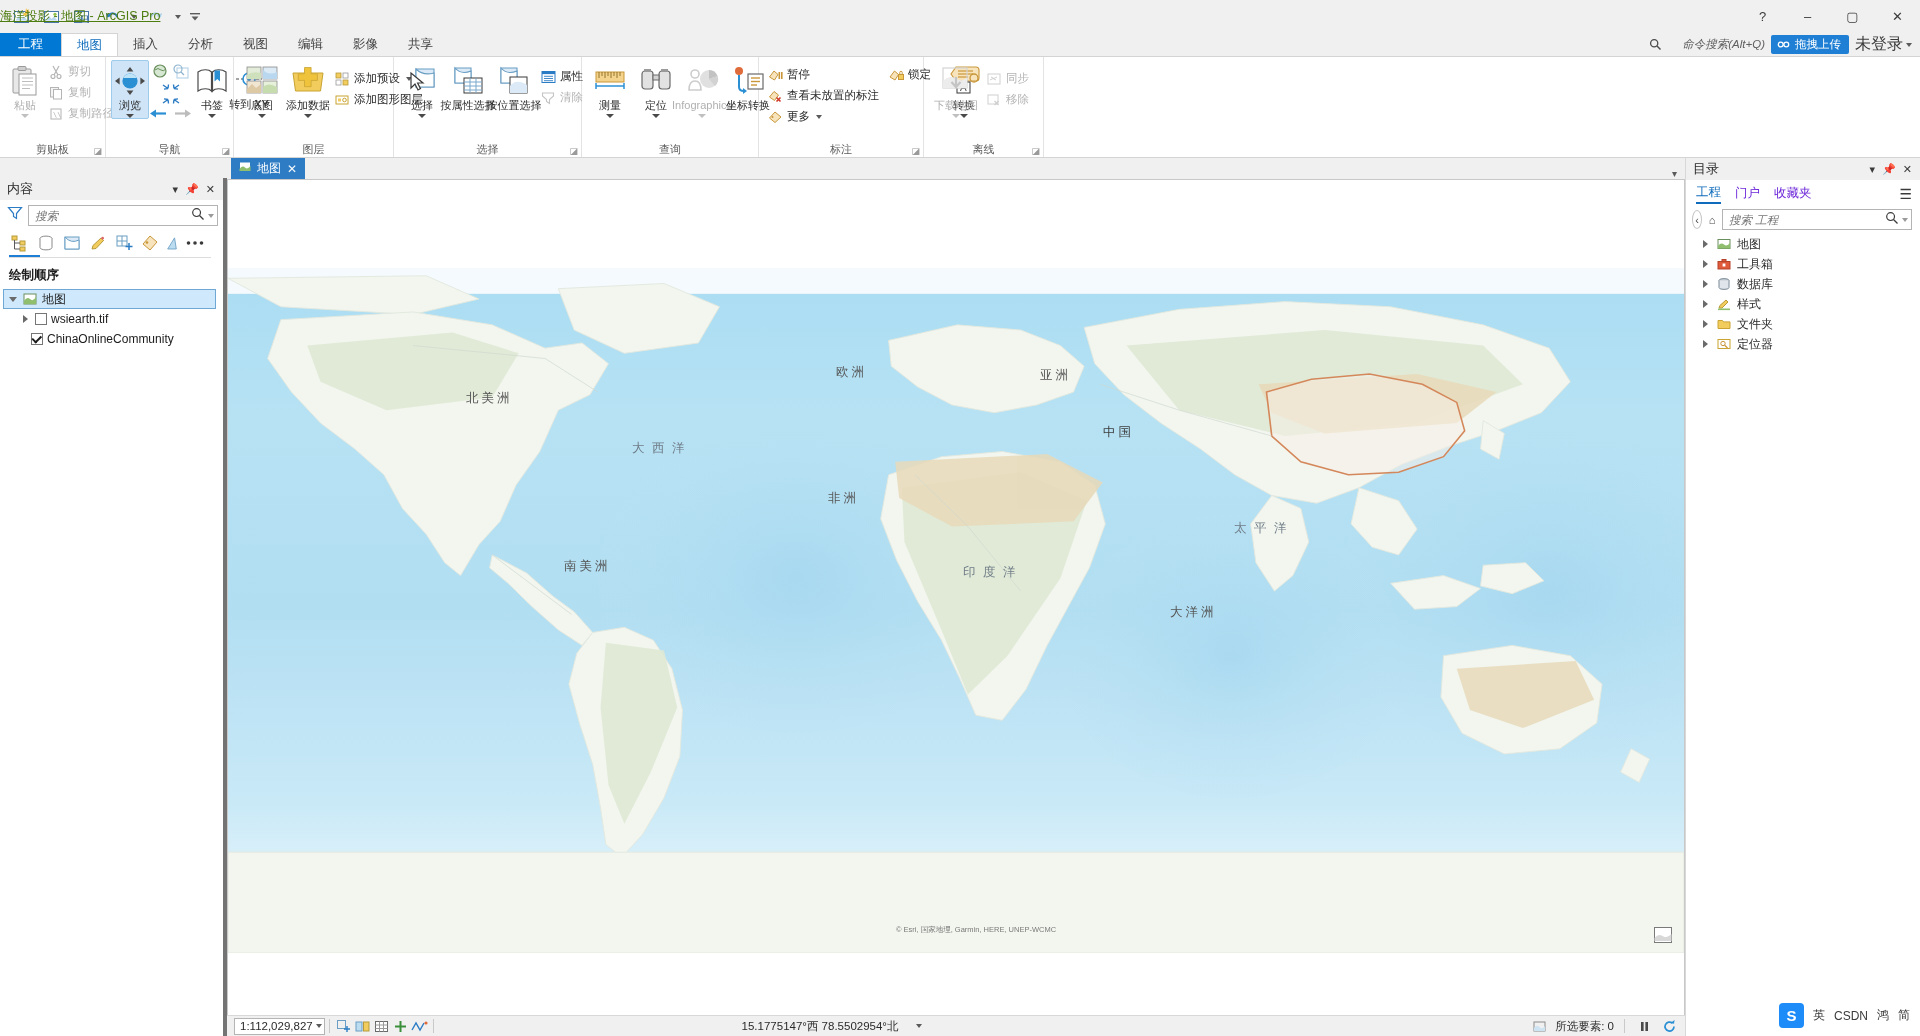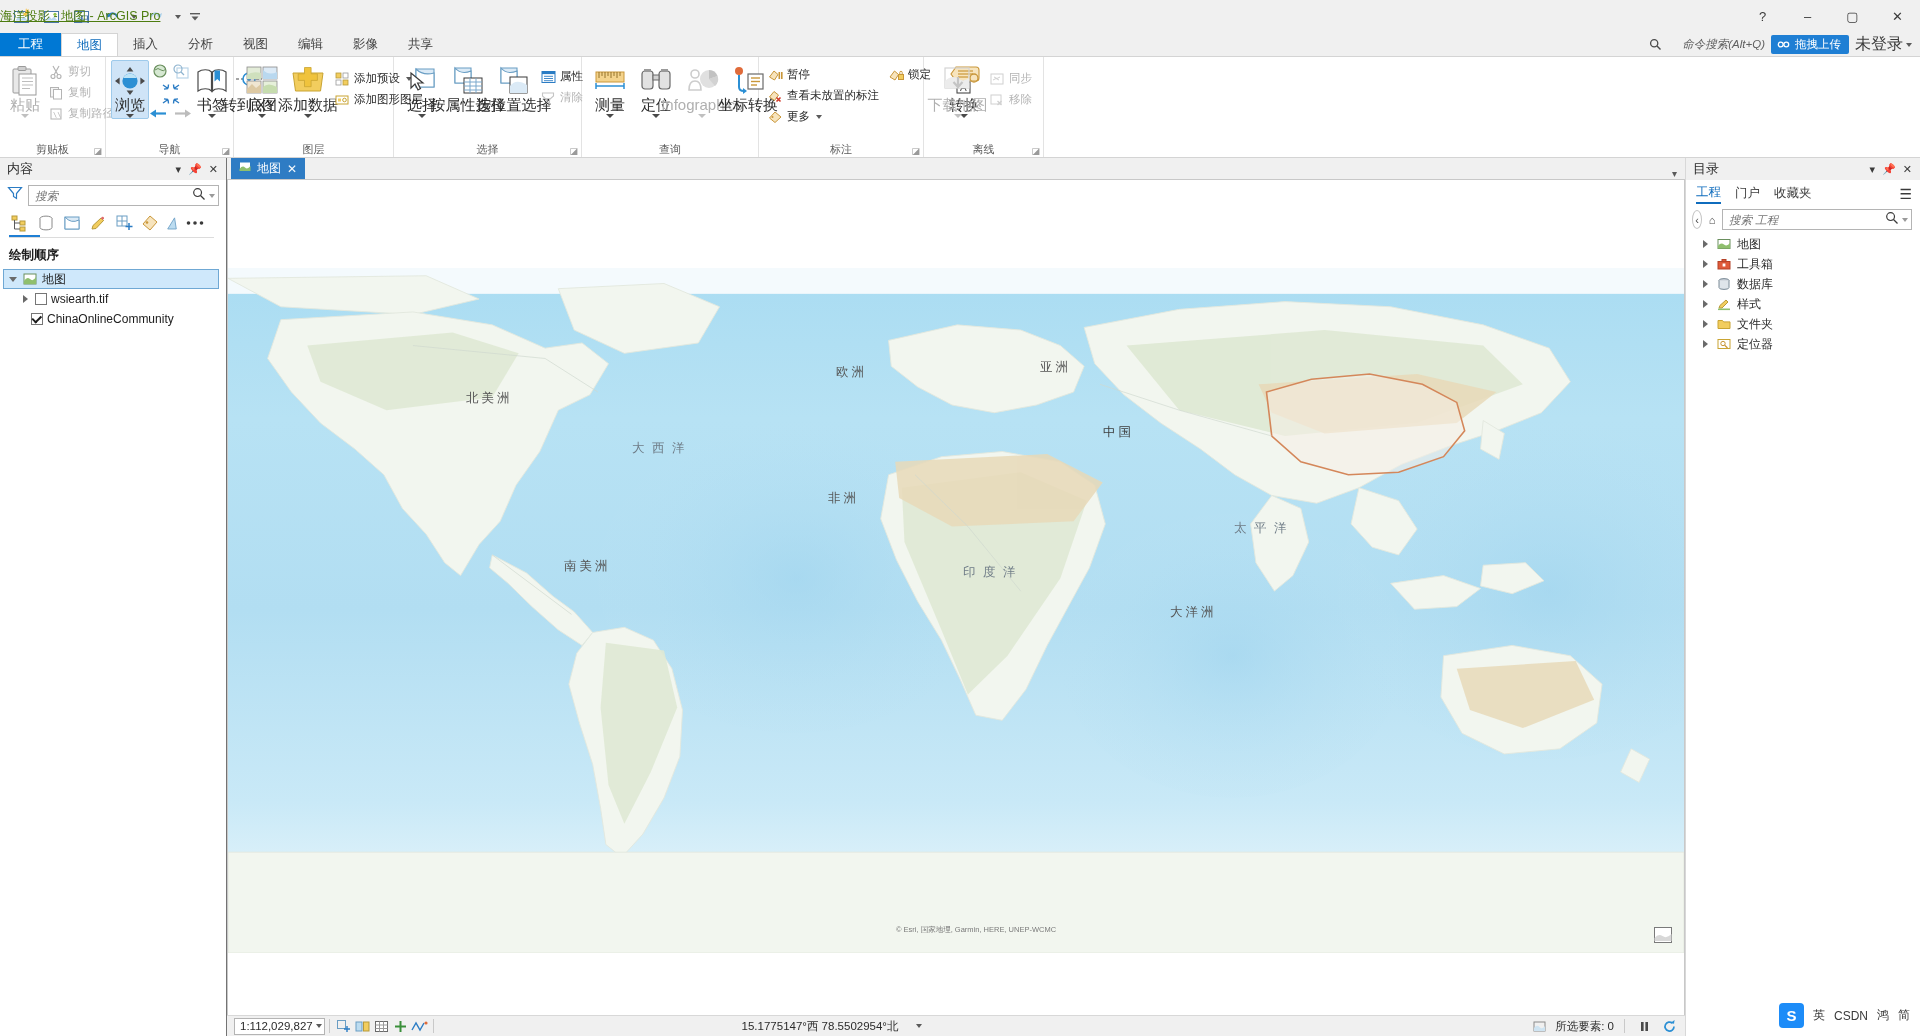--- a/index.html
+++ b/index.html
@@ -72,21 +72,21 @@
   }
   .rgroup-label .dlg { position: absolute; right: 3px; bottom: 1px; font-size: 9px; color: #9a9a9a; }
 
   .bigbtn {
     display: flex; flex-direction: column; align-items: center; justify-content: flex-start;
     min-width: 46px; padding: 3px 4px 0 4px; cursor: default; border: 1px solid transparent;
     border-radius: 2px;
   }
   .bigbtn.sel { background: #cfe4f7; border-color: #9ecaeb; }
   .bigbtn .ic { height: 34px; display: flex; align-items: center; justify-content: center; }
-  .bigbtn .lbl { font-size: 15px; color: #2b2b2b; text-align: center; line-height: 12px; margin-top: 1px; white-space: nowrap;}
+  .bigbtn .lbl { font-size: 11px; color: #2b2b2b; text-align: center; line-height: 12px; margin-top: 1px; white-space: nowrap;}
   .bigbtn .lbl.dim { color: #b0b0b0; }
   .bigbtn .drop { width:0;height:0;border-left:4px solid transparent;border-right:4px solid transparent;border-top:4px solid #4a4a4a; margin-top: 3px;}
   .bigbtn .drop.dim { border-top-color: #c0c0c0; }
 
   .smallcol { display: flex; flex-direction: column; justify-content: flex-start; padding-top: 1px; }
   .smallbtn {
     display: flex; align-items: center; gap: 4px; height: 21px; padding: 0 5px 0 2px;
     font-size: 11.5px; color: #2b2b2b; border: 1px solid transparent; border-radius: 2px;
     white-space: nowrap; cursor: default;
   }
@@ -99,21 +99,21 @@
   
   .pane { background: #ffffff; display: flex; flex-direction: column; }
   .pane-header {
     height: 22px; display: flex; align-items: center; padding: 0 4px 0 7px;
     background: #f0f0f0; font-size: 12.5px; color: #2b2b2b;
   }
   .pane-header .ttl { font-size: 13px; }
   .pane-hdr-btns { margin-left: auto; display: flex; align-items: center; gap: 7px; padding-right: 4px; color: #444; }
   .hbtn { font-size: 11px; cursor: default; color: #3a3a3a; }
 
-  #contents-pane { width: 227px; flex: 0 0 227px; border-right: 1px solid #737373; }
+  #contents-pane { width: 227px; flex: 0 0 227px; border-right: 4px solid #737373; margin-top: 20px; }
   .search-row { display: flex; align-items: flex-start; gap: 5px; padding: 5px 7px 4px 7px; }
   .filter-ic { width: 16px; height: 16px; }
   .search-box {
     flex: 1; height: 21px; border: 1px solid #b4b4b4; background: #fff; display: flex;
     align-items: center; padding: 0 3px 0 6px;
   }
   .search-box input {
     flex: 1; border: 0; outline: 0; font-size: 11.5px; font-style: italic; color: #9a9a9a;
     font-family: inherit; background: transparent;
   }
@@ -159,21 +159,21 @@
     height: 17px; border: 1px solid #b4b4b4; background: #fff; display: flex; align-items: center;
     padding: 0 2px 0 5px; gap: 3px; min-width: 86px; margin-left: 5px;
   }
   .sb-btn { width: 19px; height: 19px; display:flex;align-items:center;justify-content:center; border:1px solid transparent;}
   .coords { margin-left: auto; margin-right: auto; display:flex; align-items:center; gap:18px;}
   .sb-right { margin-left: auto; display: flex; align-items: center; gap: 6px; padding-right: 4px; }
   .vsep { width:1px; height:14px; background:#c9c9c9; margin: 0 4px; }
 
   #catalog-pane { width: 235px; flex: 0 0 235px; border-left: 1px solid #d8d8d8; }
   .cat-tabs { display: flex; align-items: center; gap: 14px; padding: 4px 8px 2px 10px; font-size: 12.5px; }
-  .cat-tab { color: #404040; padding-bottom: 1px; }
+  .cat-tab { color: #6d28d9; padding-bottom: 1px; }
   .cat-tab.active { color: #0f6cbd; border-bottom: 2px solid #0f6cbd; }
   .cat-hamb { margin-left: auto; font-size: 14px; color: #3a3a3a; line-height: 12px;}
   .cat-nav { display: flex; align-items: center; gap: 5px; padding: 3px 8px 4px 6px; }
   .navbtn { width: 19px; height: 19px; border: 1px solid transparent; border-radius: 50%; display:flex;align-items:center;justify-content:center; color:#4a4a4a; font-size:11px;}
   .cat-row { display: flex; align-items: center; gap: 5px; height: 20px; padding-left: 14px; font-size: 12px; }
 
   
   .ime-bar {
     position: absolute; right: 0; bottom: 0; height: 41px; width: 420px;
     display: flex; align-items: center; justify-content: flex-end; gap: 9px;
@@ -946,21 +946,21 @@
             <g stroke="#cfd8cf" stroke-width="0.6" fill="none" opacity="0.85">
               <path d="M140 60 L240 70 L280 96"></path>
               <path d="M200 222 L260 268"></path>
               <path d="M520 160 L560 200 L600 250"></path>
               <path d="M660 90 L720 110 L790 130"></path>
             </g>
           </svg>
 
           <div class="map-label cont" style="left:238px;top:122px">北美洲</div>
           <div class="map-label cont" style="left:608px;top:96px">欧洲</div>
-          <div class="map-label cont" style="left:812px;top:91px">亚洲</div>
+          <div class="map-label cont" style="left:812px;top:99px">亚洲</div>
           <div class="map-label cont" style="left:875px;top:156px;color:#3c3c3c">中国</div>
           <div class="map-label ocean" style="left:404px;top:172px">大 西 洋</div>
           <div class="map-label cont" style="left:600px;top:222px">非洲</div>
           <div class="map-label ocean" style="left:1006px;top:252px">太 平 洋</div>
           <div class="map-label ocean" style="left:735px;top:296px">印 度 洋</div>
           <div class="map-label cont" style="left:336px;top:290px">南美洲</div>
           <div class="map-label cont" style="left:942px;top:336px">大洋洲</div>
 
           <div class="map-attr" style="left:668px;bottom:18px">© Esri, 国家地理, Garmin, HERE, UNEP-WCMC</div>
 

